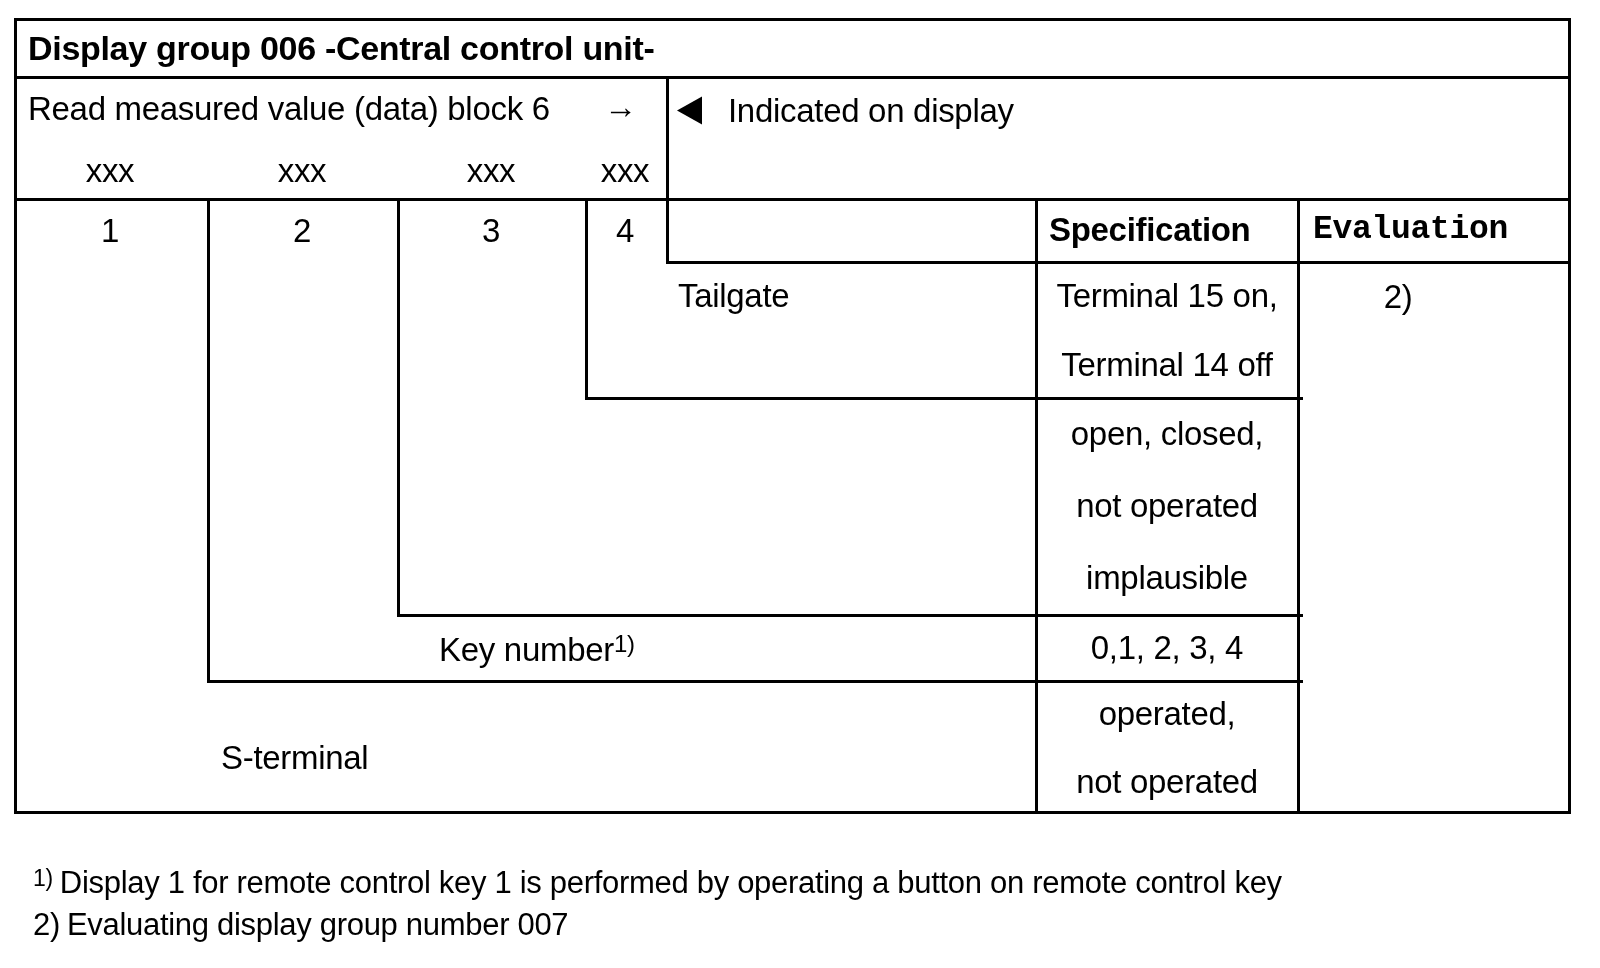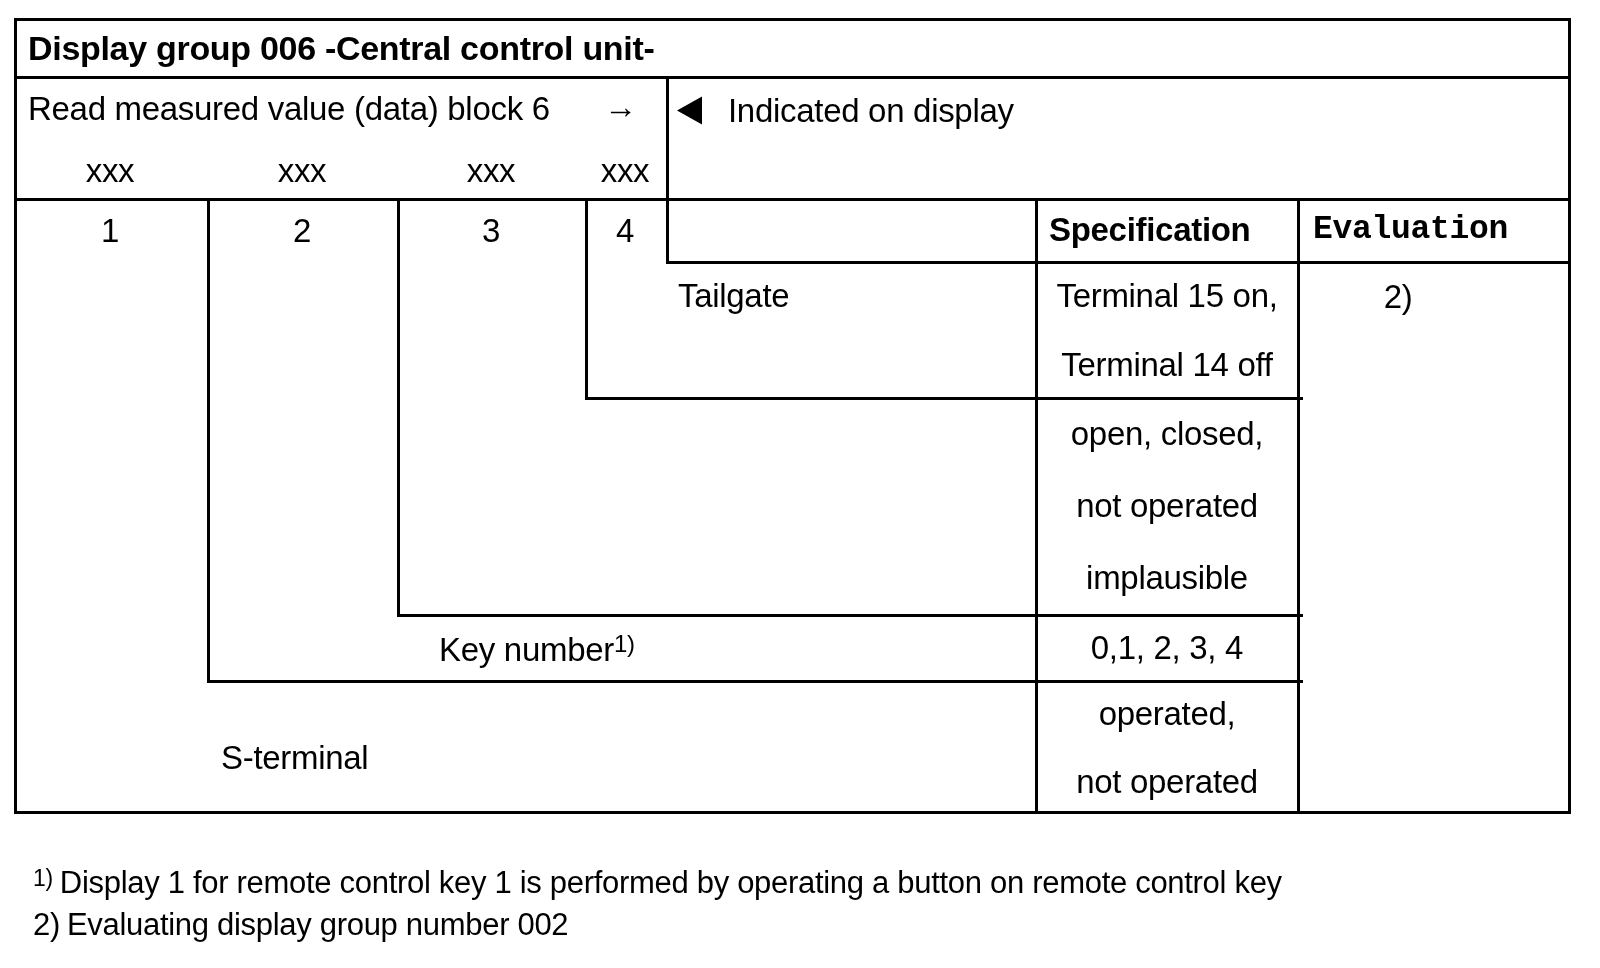--- a/index.html
+++ b/index.html
@@ -81,16 +81,16 @@
   <span class="t cc" style="left:1167px; top:647px;">0,1, 2, 3, 4</span>
   <span class="t cc" style="left:1167px; top:713px;">operated,</span>
   <span class="t cc" style="left:1167px; top:781px;">not operated</span>
 
   <span class="t cc" style="left:1398px; top:296px;">2)</span>
 
   <div class="fn" style="left:14px; top:882px;">
     <span class="fnsup">1)</span><span>Display 1 for remote control key 1 is performed by operating a button on remote control key</span>
   </div>
   <div class="fn" style="left:14px; top:924px;">
-    <span class="fnmark">2)</span><span>Evaluating display group number 002</span>
+    <span class="fnmark">2)</span><span>Evaluating display group number 007</span>
   </div>
 
 </div>
 
 </body></html>

